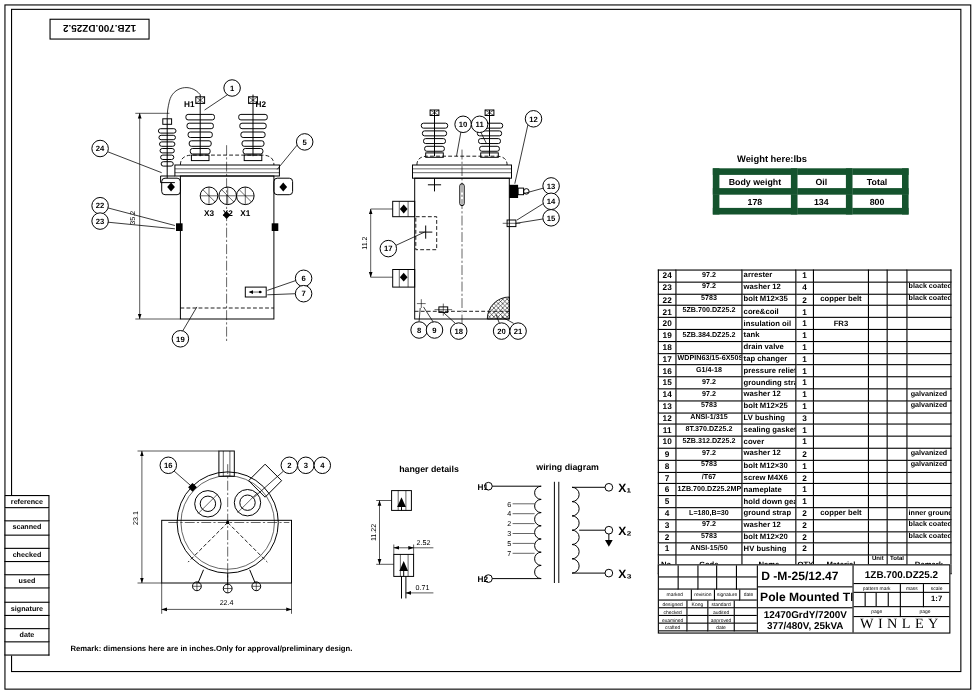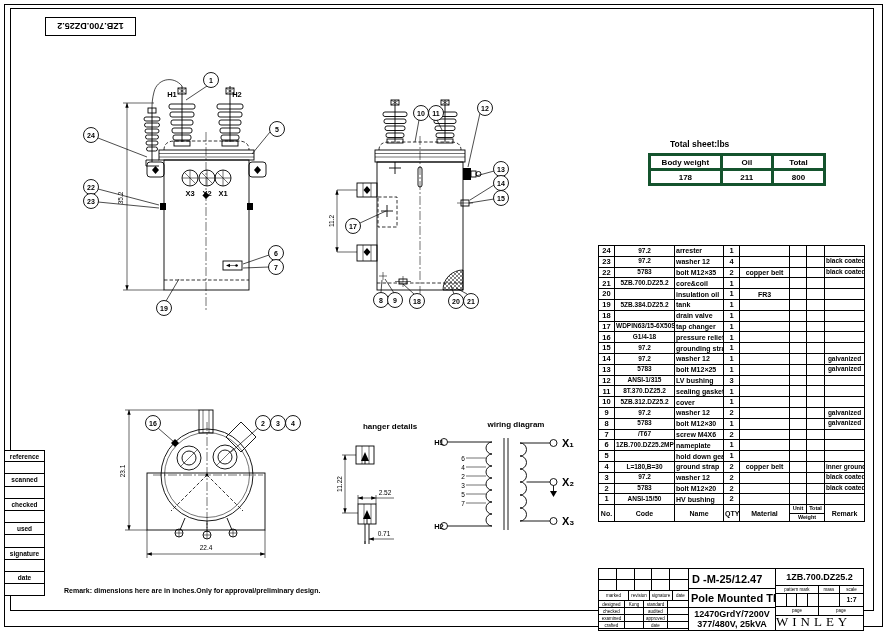--- a/index.html
+++ b/index.html
@@ -15,36 +15,36 @@
   
   .sidebar{position:absolute;left:4px;top:450px;width:41px;background:#fff;}
   .sb-cell{height:12.2px;border:1px solid #000;border-top:none;font:bold 6.5px "Liberation Sans",sans-serif;
            text-align:center;line-height:12px;overflow:hidden;box-sizing:border-box;}
   .sb-cell:first-child{border-top:1px solid #000;}
 
   
   .ws{position:absolute;left:648px;top:139px;width:180px;}
   .ws-title{font:bold 8.5px "Liberation Sans",sans-serif;margin:0 0 4px 22px;}
   .ws-t{border-collapse:collapse;width:178px;font:bold 8px "Liberation Sans",sans-serif;}
-  .ws-t td{border:3px solid #14532d;height:12px;text-align:center;padding:0;}
+  .ws-t td{border:6px solid #14532d;height:12px;text-align:center;padding:0;}
 
   
   .parts{position:absolute;left:598px;top:245px;width:266px;border-collapse:collapse;table-layout:fixed;
          font:bold 7.5px "Liberation Sans",sans-serif;}
   .parts td{border:1px solid #000;padding:0 1px;height:10.8px;line-height:1;overflow:hidden;white-space:nowrap;box-sizing:border-box;}
   .parts .c-no,.parts .c-qty{text-align:center;}
   .parts .c-code{text-align:center;font-size:6.5px;}
   .parts .c-name{text-align:left;font-size:7px;}
   .parts .c-mat{text-align:center;font-size:7px;}
   .parts .c-rem{text-align:center;font-size:6.5px;}
   .parts .hd{text-align:center;font-size:7px;height:8.5px;}
   .parts .hs{text-align:center;font-size:5.5px;height:8.5px;}
 
   
-  .tb{position:absolute;left:598px;top:568px;width:266px;height:63px;border:1.5px solid #000;box-sizing:border-box;background:#fff;}
+  .tb{position:absolute;left:598px;top:513px;width:266px;height:63px;border:1.5px solid #000;box-sizing:border-box;background:#fff;}
   .tb *{box-sizing:border-box;}
   .sec-left{position:absolute;left:0;top:0;width:90px;height:100%;border-right:1px solid #000;}
   .rev-grid{position:absolute;top:0;left:0;width:100%;height:22px;display:grid;grid-template-columns:repeat(5,1fr);grid-template-rows:1fr 1fr;}
   .rev-grid div{border-right:1px solid #000;border-bottom:1px solid #000;}
   .rev-grid div:nth-child(5n){border-right:none;}
   .rev-head{position:absolute;top:22px;left:0;width:100%;height:10px;display:grid;grid-template-columns:30px 21px 23px 1fr;
             font-size:4.5px;text-align:center;line-height:10px;}
   .rev-head div{border-right:1px solid #000;border-bottom:1px solid #000;overflow:hidden;}
   .rev-head div:last-child{border-right:none;}
   .rev-rows{position:absolute;top:32px;left:0;width:100%;height:28px;display:grid;grid-template-columns:26px 19px 24px 1fr;grid-auto-rows:7px;
@@ -62,21 +62,21 @@
   .r-labels div:last-child{border-right:none;}
   .r-vals{height:13px;display:grid;grid-template-columns:43px 21px 1fr;}
   .r-vals>div{border-right:1px solid #000;border-bottom:1px solid #000;}
   .r-vals>div:last-child{border-right:none;font:bold 7px "Liberation Sans",sans-serif;text-align:center;line-height:12px;}
   .pm-grid{display:grid;grid-template-columns:repeat(4,1fr);height:100%;}
   .pm-grid div{border-right:1px solid #000;}
   .pm-grid div:last-child{border-right:none;}
   .r-pages{height:8px;display:grid;grid-template-columns:43px 1fr;font-size:4.5px;text-align:center;line-height:8px;}
   .r-pages div{border-right:1px solid #000;border-bottom:1px solid #000;}
   .r-pages div:last-child{border-right:none;}
-  .r-co{height:26px;font:13px "Liberation Serif",serif;letter-spacing:4px;text-align:left;line-height:14px;}
+  .r-co{height:26px;font:13px "Liberation Serif",serif;letter-spacing:4px;text-align:center;line-height:14px;}
 
   .remark{position:absolute;left:64px;top:587px;font:bold 7px "Liberation Sans",sans-serif;}
 
   
   svg{position:absolute;overflow:visible;}
   .ln{fill:none;stroke:#000;stroke-width:0.9;}
   .tn{fill:none;stroke:#000;stroke-width:0.55;}
   .cl{fill:none;stroke:#000;stroke-width:0.55;stroke-dasharray:9 2 2 2;}
   .dsh{fill:none;stroke:#000;stroke-width:0.8;stroke-dasharray:3.5 2;}
   .dm{fill:none;stroke:#000;stroke-width:0.6;}
@@ -536,36 +536,36 @@
     <g>
       <line class="ln" x1="125.5" y1="73.5" x2="125.5" y2="79"></line>
       <polygon class="fil" points="122,79 129,79 125.5,85"></polygon>
     </g>
     <text x="134" y="35" style="font:bold 11px 'Liberation Sans',sans-serif">X₁</text>
     <text x="134" y="74" style="font:bold 11px 'Liberation Sans',sans-serif">X₂</text>
     <text x="134" y="113" style="font:bold 11px 'Liberation Sans',sans-serif">X₃</text>
   </svg>
 
   <div class="ws">
-    <div class="ws-title">Total sheet:lbs</div>
+    <div class="ws-title">Weight here:lbs</div>
     <table class="ws-t">
       <colgroup>
           <col style="width:73px">
           <col style="width:52px">
           <col style="width:53px">
         </colgroup>
       <tbody>
           <tr>
             <td>Body weight</td>
             <td>Oil</td>
             <td>Total</td>
           </tr>
       <tr>
             <td>178</td>
-            <td>211</td>
+            <td>134</td>
             <td>800</td>
           </tr>
     </tbody>
       </table>
   </div>
 
   <table class="parts">
     <colgroup>
       <col style="width:16px">
         <col style="width:60px">

